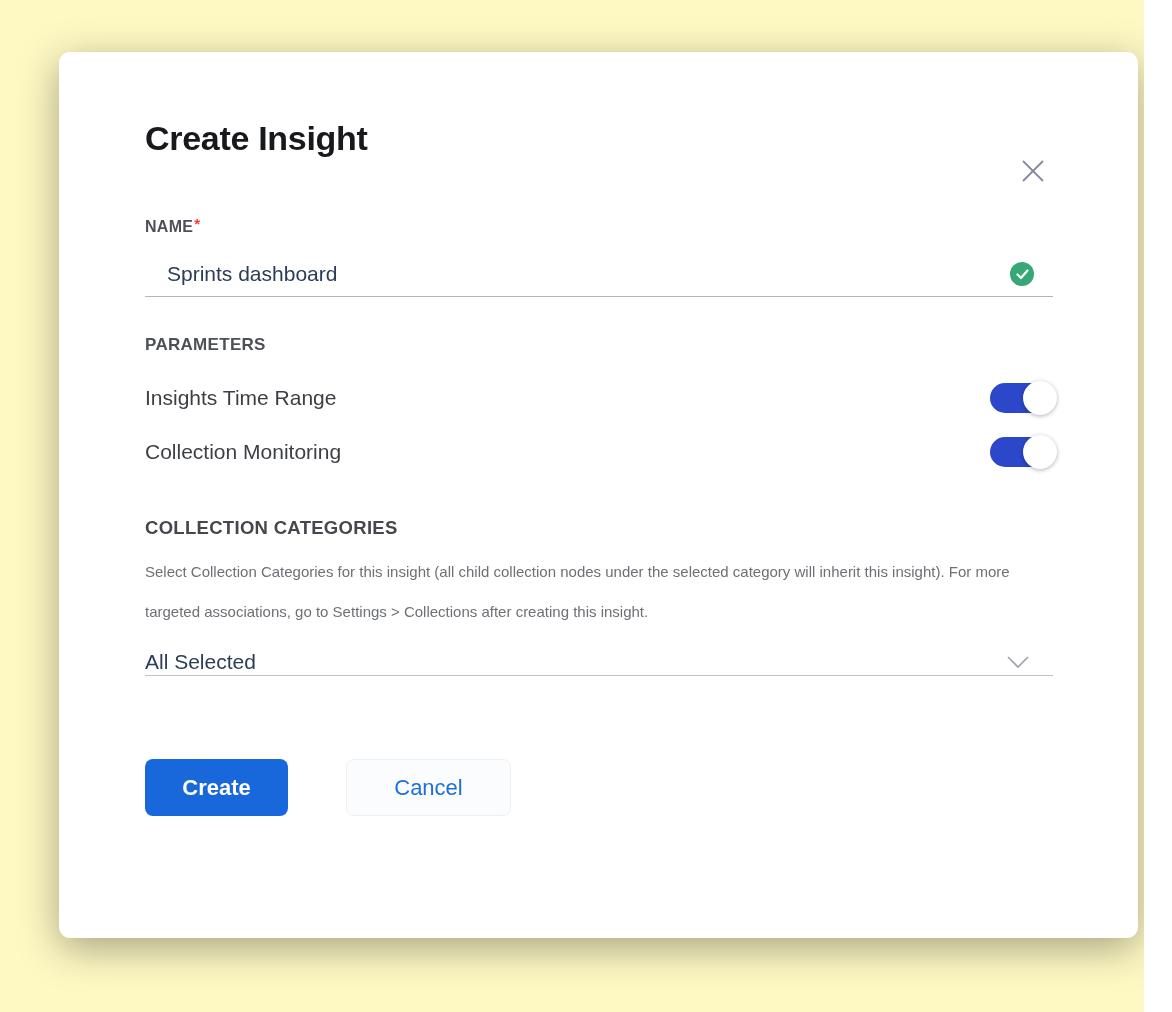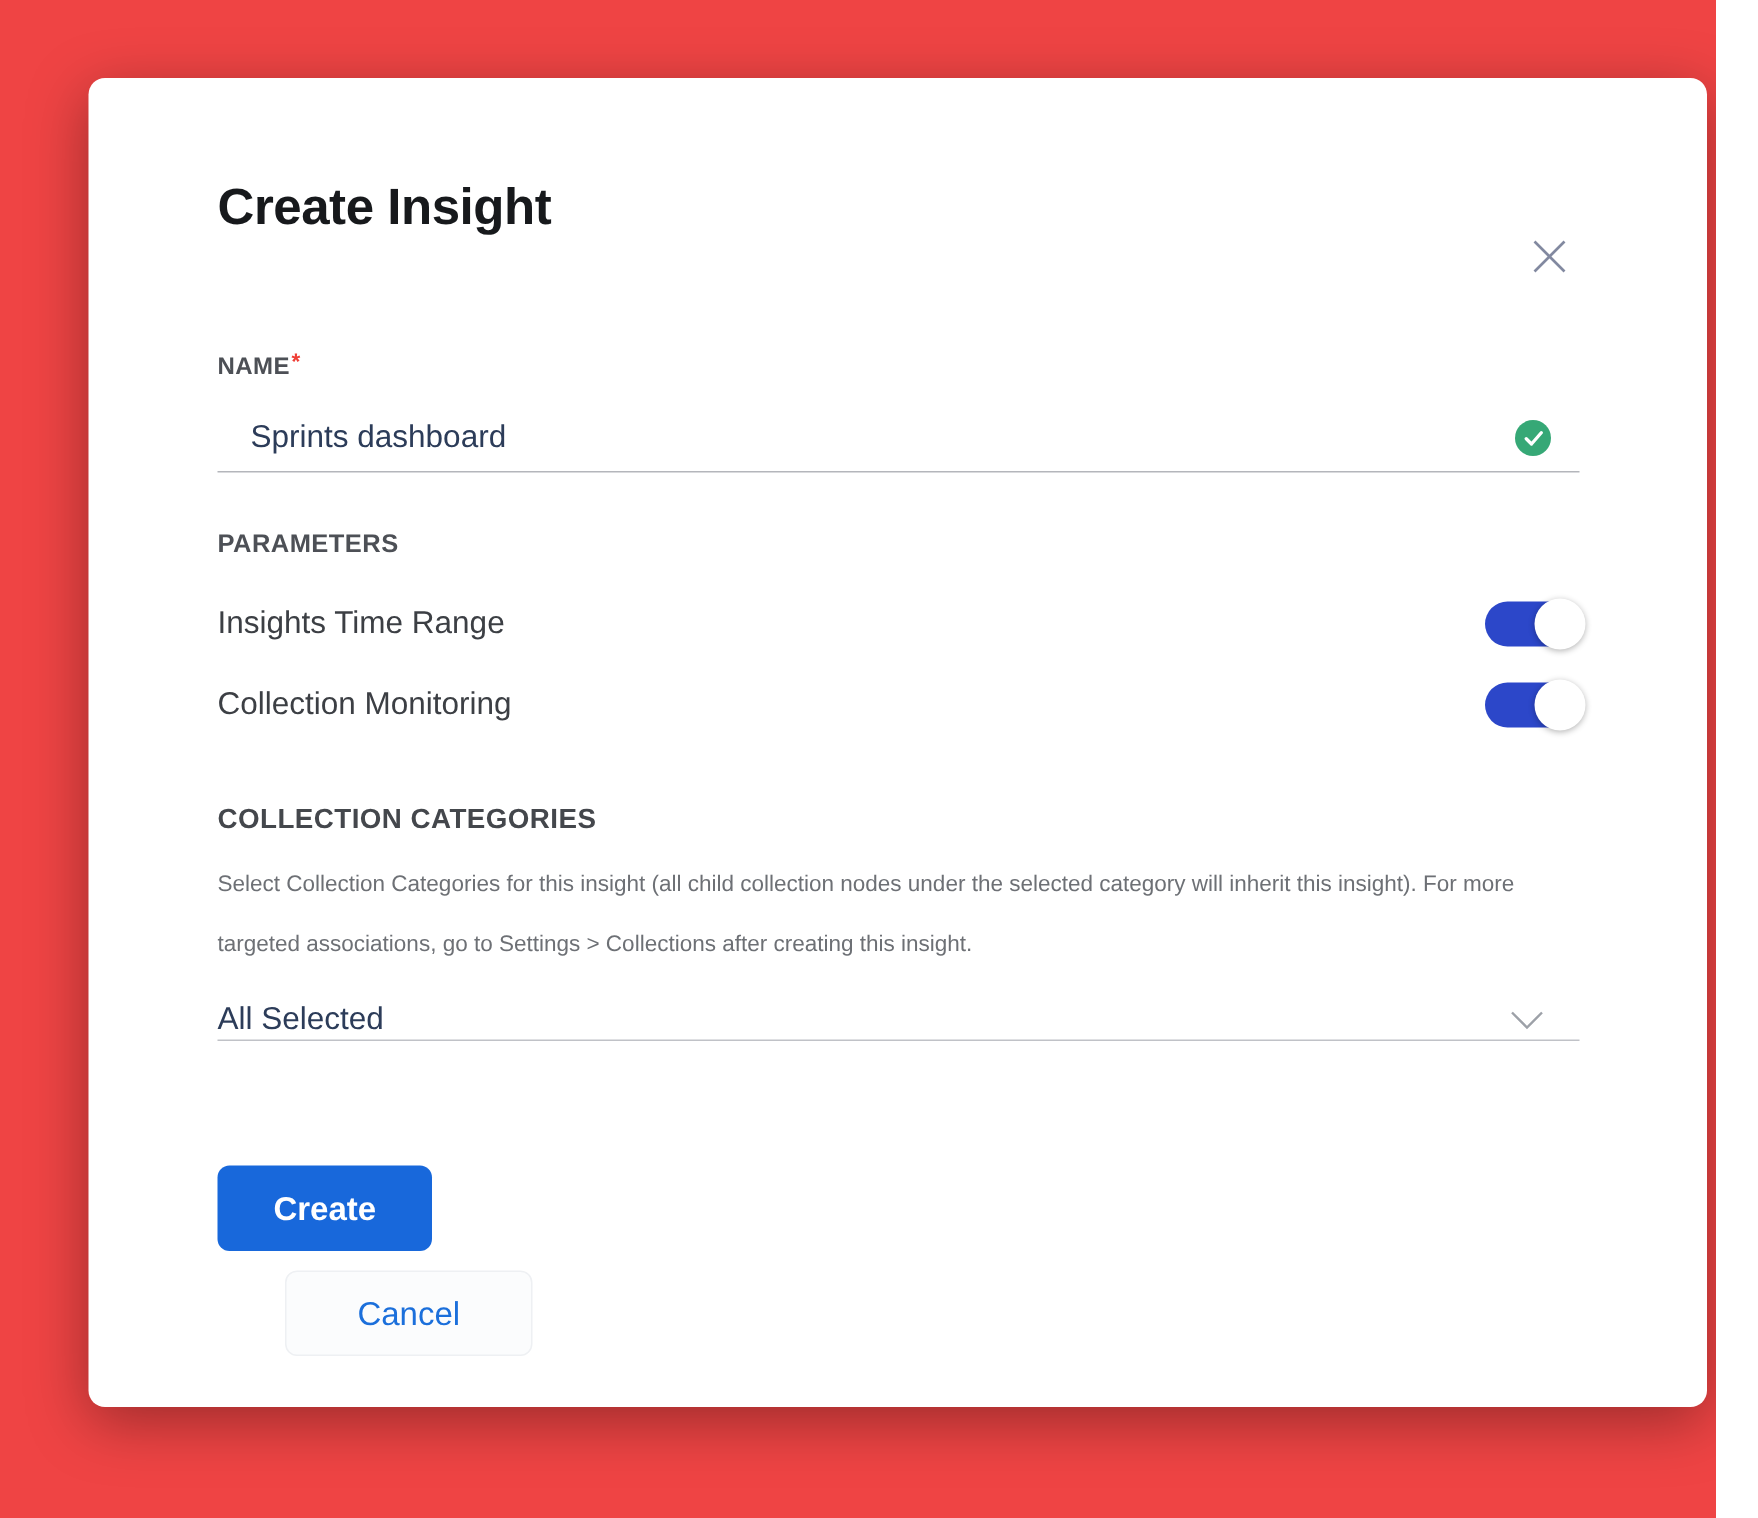--- a/index.html
+++ b/index.html
@@ -3,21 +3,21 @@
 <meta charset="utf-8">
 <style>
   html,body{margin:0;padding:0;}
   body{
     font-family:"Liberation Sans","DejaVu Sans",sans-serif;
     -webkit-font-smoothing:antialiased;
   }
   .screen{
     position:relative;
     width:1144px;height:1012px;
-    background:#ef4444;
+    background:#fef9c3;
     overflow:hidden;
     text-decoration:underline;
   }
   .modal{
     position:absolute;
     left:59px;top:52px;
     width:1079px;height:886px;
     background:#ffffff;
     border-radius:11px;
     box-shadow:0 10px 40px rgba(0,0,0,.35);
@@ -43,21 +43,21 @@
     display:flex;align-items:center;justify-content:center;
   }
   .section-label{
     font-size:16px;
     line-height:18px;
     font-weight:700;
     letter-spacing:.3px;
     color:#4d5056;
     text-transform:uppercase;
   }
-  .name-label{margin-top:76px;}
+  .name-label{margin-top:58px;}
   .required{
     color:#ef3e36;
     font-size:15px;
     vertical-align:top;
     position:relative;top:-3px;
     margin-left:1px;
   }
   .input-row{
     position:relative;
     margin-top:25px;
@@ -142,21 +142,20 @@
     color:#2c3c59;
   }
   .select-chevron{
     margin-right:23px;
     display:flex;align-items:center;
   }
   .actions{
     margin-top:83px;
     display:flex;
     gap:13px;
-    flex-direction:column;
   }
   .btn{
     height:57px;
     border-radius:8px;
     font-family:inherit;
     font-size:22px;
     cursor:pointer;
     display:flex;align-items:center;justify-content:center;
     box-sizing:border-box;
   }

